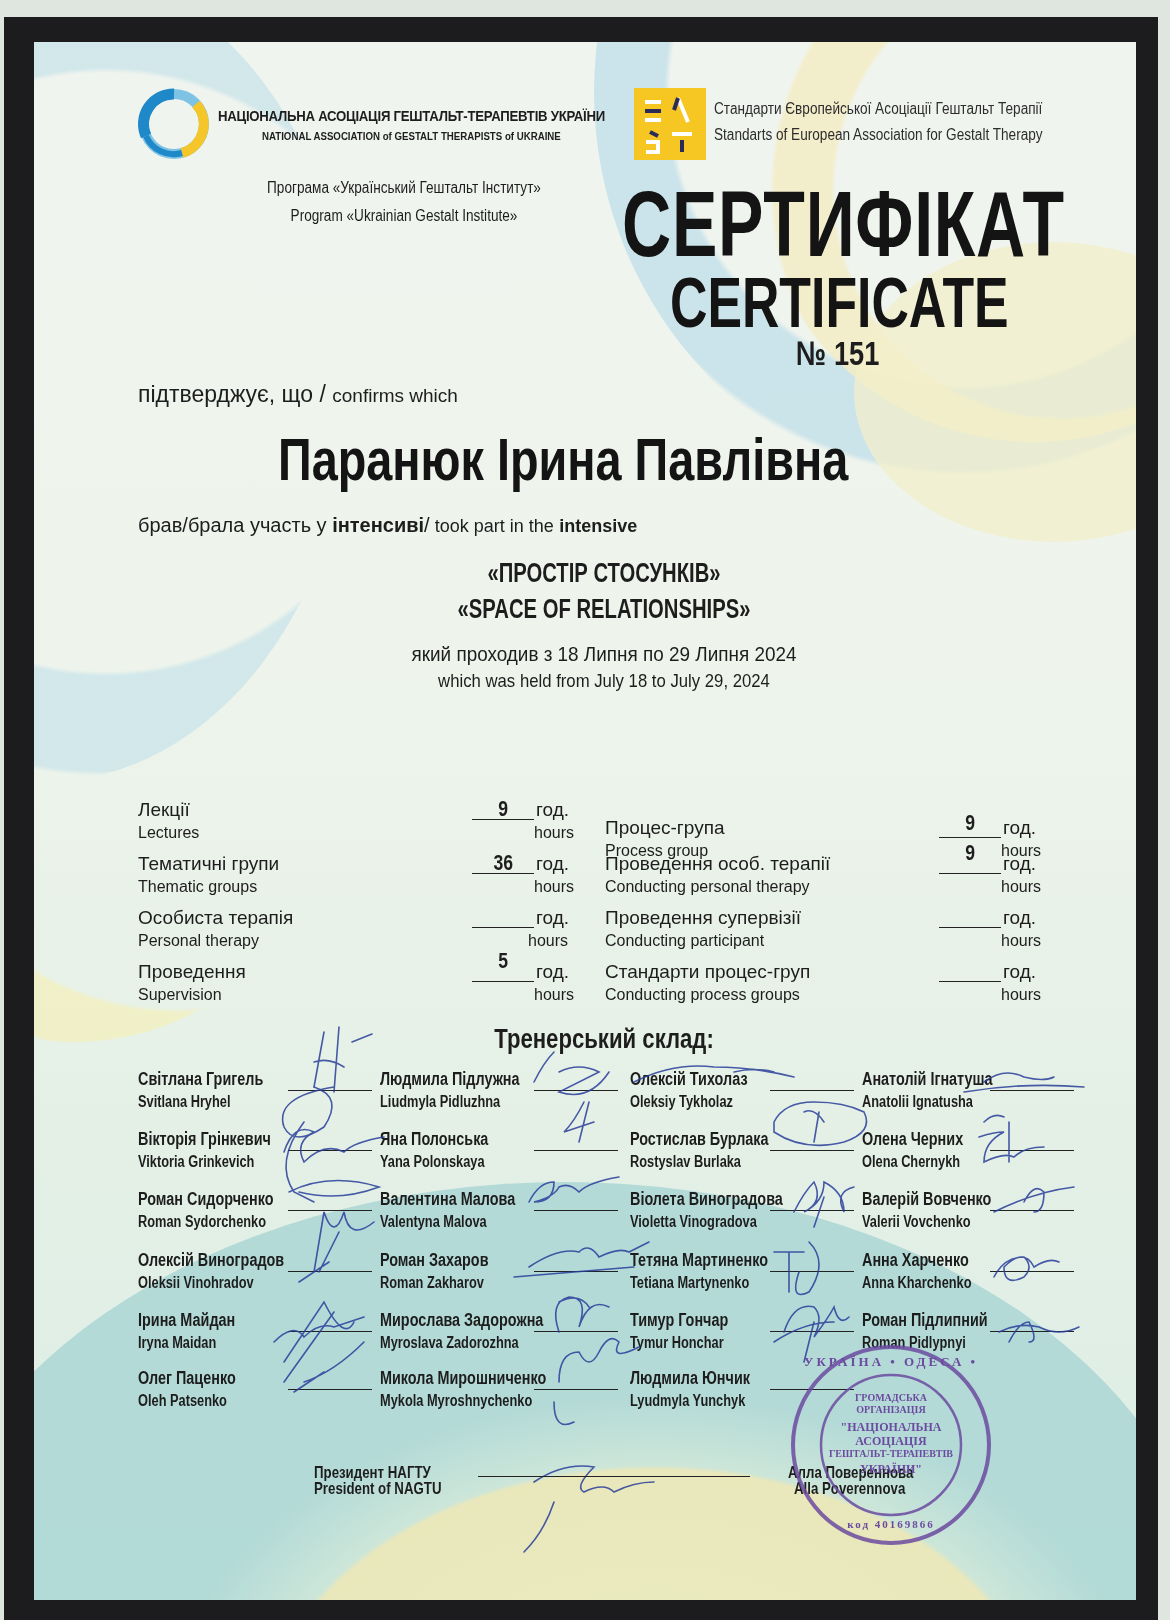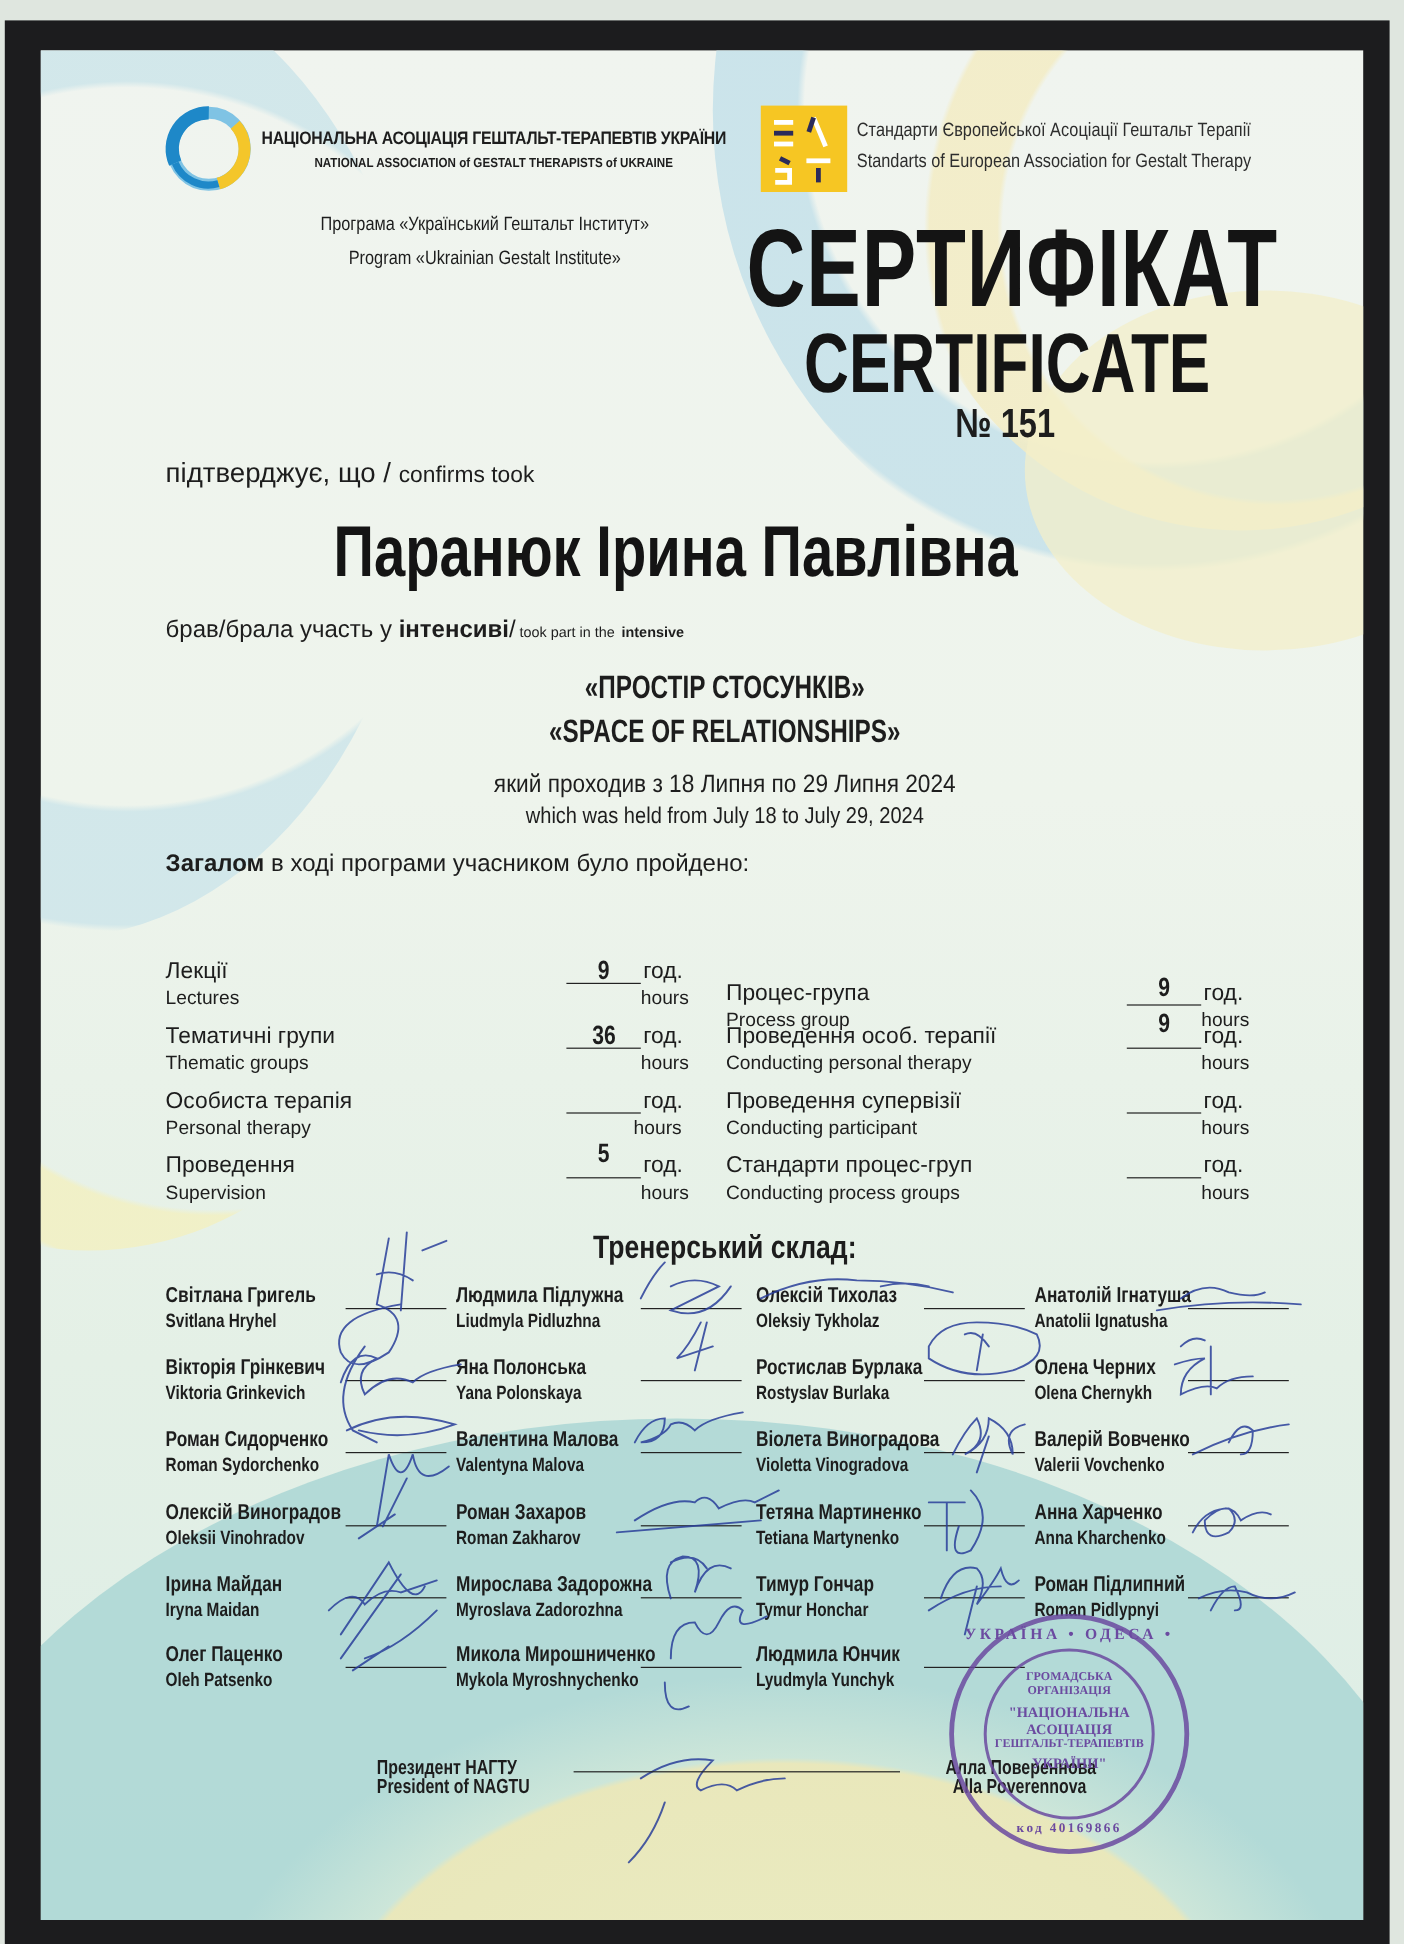--- a/index.html
+++ b/index.html
@@ -24,21 +24,21 @@
   .eagt-box { background: #f6c623; width: 72px; height: 72px; position: absolute; }
   .eagt-text { font-size: 16px; color: #2d2d2d; transform: scaleX(0.85); transform-origin: left; white-space: nowrap; line-height: 26px; }
   .title-ua { font-size: 92px; font-weight: bold; letter-spacing: 1px; transform: scaleX(0.74); transform-origin: left; white-space: nowrap; line-height: 1; color: #141414; }
   .title-en { font-size: 70px; font-weight: bold; transform: scaleX(0.74); transform-origin: left; white-space: nowrap; line-height: 1; color: #141414; }
   .cert-no { font-size: 34px; font-weight: bold; transform: scaleX(0.8); transform-origin: left; white-space: nowrap; }
   .confirms { font-size: 23px; white-space: nowrap; }
   .confirms .en { font-size: 19px; }
   .person { font-size: 60px; font-weight: bold; transform: scaleX(0.78); transform-origin: left; white-space: nowrap; color: #141414; }
   .tookpart { font-size: 20px; white-space: nowrap; }
   .tookpart b { font-weight: bold; }
-  .tookpart .en { font-size: 12px; }
+  .tookpart .en { font-size: 18px; }
   .course { font-size: 27px; font-weight: bold; transform: scaleX(0.75); transform-origin: center; text-align: center; white-space: nowrap; }
   .dates-ua { font-size: 21px; transform: scaleX(0.9); transform-origin: center; text-align: center; white-space: nowrap; }
   .dates-en { font-size: 19px; transform: scaleX(0.88); transform-origin: center; text-align: center; white-space: nowrap; }
   .total-ua { font-size: 20px; white-space: nowrap; }
   .total-en { font-size: 18px; white-space: nowrap; }
   .row-ua { font-size: 19px; white-space: nowrap; }
   .row-en { font-size: 16px; white-space: nowrap; }
   .hours-line { position: absolute; border-bottom: 1.5px solid #222; height: 20px; width: 62px; text-align: center; }
   .hours-val { font-size: 22px; font-weight: bold; transform: scaleX(0.8); display: inline-block; line-height: 20px; }
   .god { font-size: 19px; white-space: nowrap; }
@@ -91,38 +91,35 @@
   </div>
   <div class="abs eagt-text" style="left:680px;top:54px">Стандарти Європейської Асоціації Гештальт Терапії</div>
   <div class="abs eagt-text" style="left:680px;top:80px">Standarts of European Association for Gestalt Therapy</div>
 
   <div class="abs title-ua" style="left:588px;top:136px">СЕРТИФІКАТ</div>
   <div class="abs title-en" style="left:636px;top:226px">CERTIFICATE</div>
   <div class="abs cert-no" style="left:762px;top:292px">№ 151</div>
 
   <div class="abs confirms" style="left:104px;top:339px">
     <span>підтверджує, що /</span>
-    <span class="en">confirms took</span>
+    <span class="en">confirms which</span>
   </div>
   <div class="abs person" style="left:244px;top:383px">Паранюк Ірина Павлівна</div>
 
   <div class="abs tookpart" style="left:104px;top:472px">
     <span>брав/брала участь у</span>
     <b>інтенсиві</b><span>/</span><span class="en"> took part in the</span>
     <b class="en">intensive</b>
   </div>
 
   <div class="abs course" style="left:250px;top:516px;width:640px">«ПРОСТІР СТОСУНКІВ»</div>
   <div class="abs course" style="left:250px;top:552px;width:640px">«SPACE OF RELATIONSHIPS»</div>
   <div class="abs dates-ua" style="left:250px;top:600px;width:640px">який проходив з 18 Липня по 29 Липня 2024</div>
   <div class="abs dates-en" style="left:250px;top:628px;width:640px">which was held from July 18 to July 29, 2024</div>
 
-  <div class="abs total-ua" style="left:104px;top:667px">
-    <b>Загалом</b><span> в ході програми учасником було пройдено:</span>
-  </div>
 
   <div>
     <div class="abs" style="left:104px;top:757px;width:470px;height:50px">
       <div class="row-ua abs" style="left:0;top:0">Лекції</div>
       <div class="row-en abs" style="left:0;top:25px">Lectures</div>
       <div class="hours-line" style="left:334px;top:0"><span class="hours-val">9</span></div>
       <div class="god abs" style="left:398px;top:0">год.</div>
       <div class="hrs abs" style="left:396px;top:25px">hours</div>
     </div>
     <div class="abs" style="left:104px;top:811px;width:470px;height:50px">

